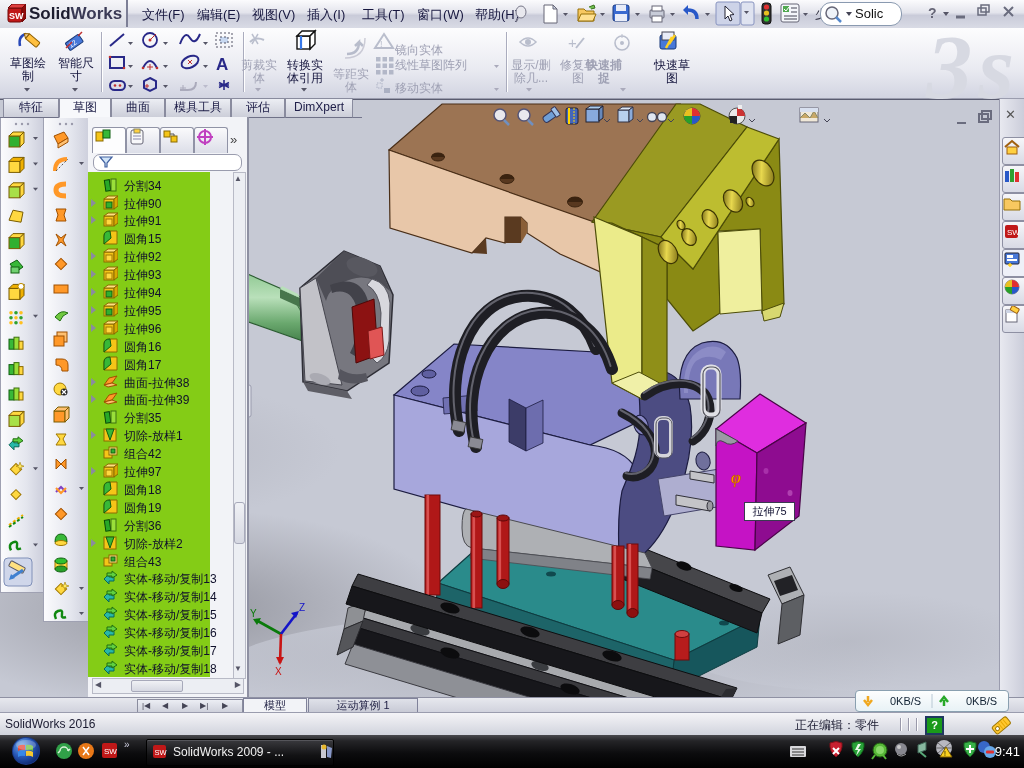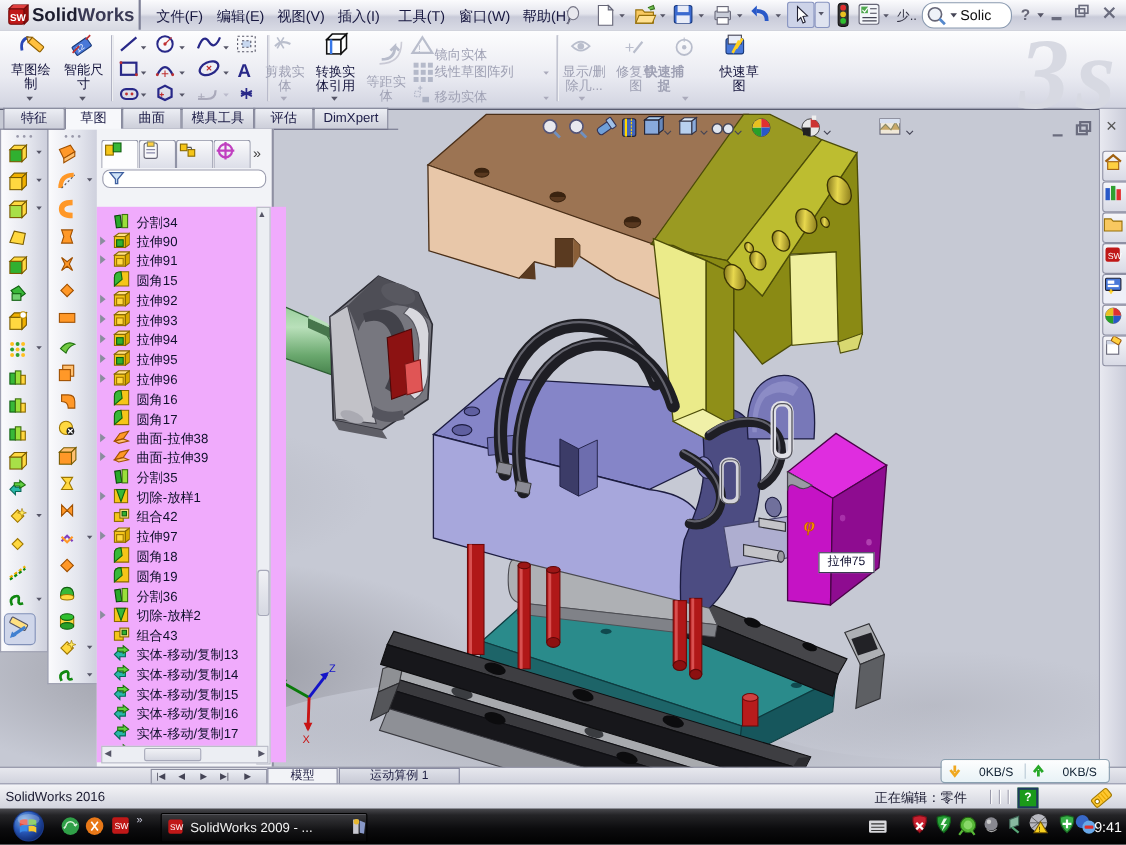--- a/index.html
+++ b/index.html
@@ -39,21 +39,21 @@
 #lbar2{left:43px;width:45px;height:503px;}
 
 #treepanel{left:88px;top:117px;width:159px;height:580px;background:#f2f3f7;
 border-right:2px solid #8e90a2;}
 #treetabs{left:4px;top:10px;width:150px;height:26px;}
 .ttab{top:0;width:32px;height:25px;background:linear-gradient(#fafafc,#dcdee8);
 border:1px solid #9093a6;border-bottom:none;border-radius:3px 3px 0 0;}
 .ttabsel{background:#fdfdfe;}
 #filterbox{left:5px;top:37px;width:147px;height:15px;background:#fff;
 border:1px solid #9a9cae;border-radius:7px;}
-#treearea{left:0px;top:71px;width:172px;height:505px;background:#f0abfc;}
+#treearea{left:0px;top:55px;width:122px;height:505px;background:#84cc16;}
 .trow{left:0;height:18px;font-size:12px;color:#10102c;white-space:nowrap;}
 .trow .tico{position:absolute;left:15px;top:1px;}
 .trow .ttx{position:absolute;left:36px;top:2px;}
 .trow .exp{position:absolute;left:3px;top:5px;width:0;height:0;
 border-left:5px solid #8a8c9e;border-top:4px solid transparent;border-bottom:4px solid transparent;}
 
 .scroll{background:linear-gradient(#f0f1f5,#d6d8e2);border:1px solid #a7a9ba;}
 
 #taskpane{right:0;top:99px;width:24px;height:598px;
 background:linear-gradient(90deg,#e8e9f0,#cbcdda);border-left:1px solid #9a9cae;}
@@ -365,21 +365,21 @@
           <rect x="2" y="2" width="6" height="6" fill="#50a850"></rect>
           <path d="M3,5 l2,2 l3,-4" stroke="#fff" fill="none"></path>
           <line x1="10" y1="4" x2="16" y2="4" stroke="#445"></line>
           <line x1="10" y1="8" x2="16" y2="8" stroke="#445"></line>
           <line x1="3" y1="12" x2="16" y2="12" stroke="#445"></line>
           <line x1="3" y1="15" x2="16" y2="15" stroke="#445"></line>
         </g>
         <path d="M298,13 l2.5,3 l2.5,-3" fill="#556"></path>
         <text x="310" y="18" font-size="12" fill="#334">少..</text>
       </svg>
-      <div class="abs" style="left:838px;top:2px;width:80px;height:22px;background:#fff;border:1px solid #8a9ab0;border-radius:11px;text-align:center;"><svg width="80" height="22">
+      <div class="abs" style="left:820px;top:2px;width:80px;height:22px;background:#fff;border:1px solid #8a9ab0;border-radius:11px;text-align:center;"><svg width="80" height="22">
           <circle cx="11" cy="10" r="6" fill="#eef2f8" stroke="#667" stroke-width="1.5"></circle>
           <line x1="15" y1="14" x2="20" y2="19" stroke="#5588cc" stroke-width="2.5"></line>
           <path d="M25,9 l3,4 l3,-4" fill="#445"></path>
         </svg><div class="abs" style="left:34px;top:3px;font-size:13px;color:#111;">Solic</div></div>
       <div class="abs" style="left:928px;top:5px;font-size:14px;font-weight:bold;color:#667;">?</div>
       <div class="abs" style="left:941px;top:3px;"><svg width="12" height="20">
           <path d="M2,9 l3,4 l3,-4" fill="#556"></path>
         </svg></div>
       <svg width="70" height="26" style="position:absolute;left:952px;top:0;">
         <line x1="4" y1="17" x2="13" y2="17" stroke="#6a6c7e" stroke-width="3"></line>

